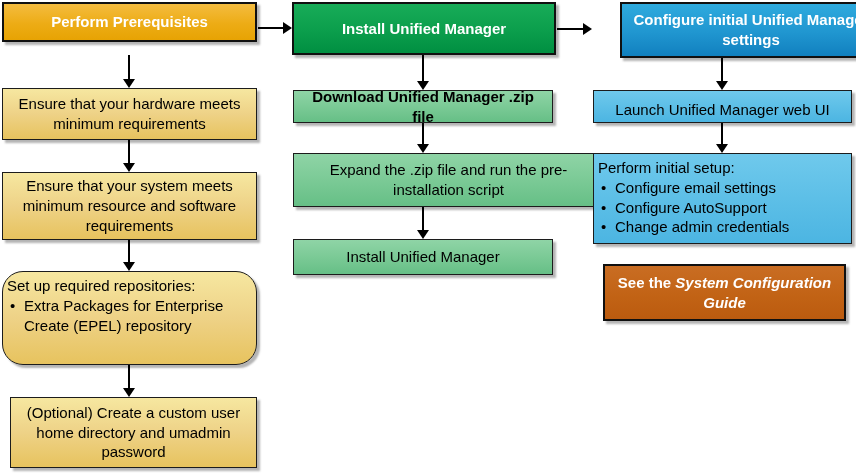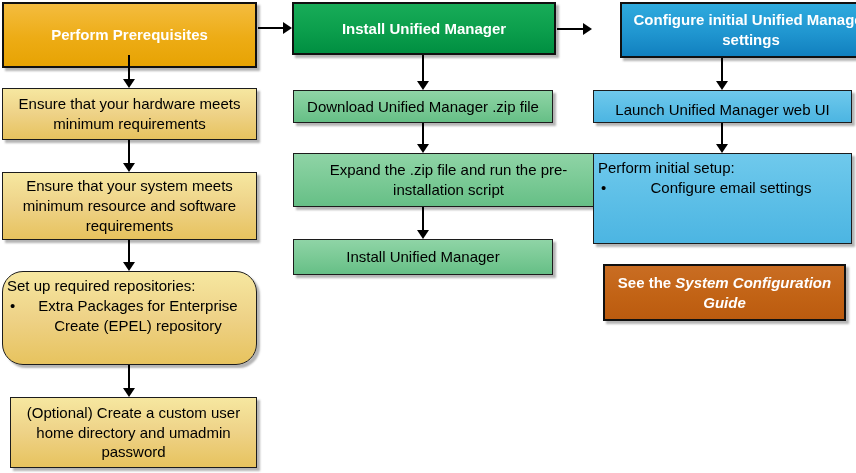--- a/index.html
+++ b/index.html
@@ -38,21 +38,21 @@
   .green   { background: linear-gradient(180deg, #8FD4A6 0%, #7BCA96 50%, #66BF86 100%); }
   .blue-h  { background: linear-gradient(180deg, #2EAADE 0%, #2096D0 55%, #1180BF 100%); margin-left: 28px; }
   .blue    { background: linear-gradient(180deg, #6FC9EC 0%, #5DBFE7 50%, #4CB5E2 100%); }
   .orange-h{ background: linear-gradient(180deg, #C96D23 0%, #C26315 55%, #BB5B0F 100%); }
   .list-box {
     display: block;
     text-align: left;
     padding: 4px 4px;
   }
   .list-box ul { margin: 0; padding: 0; list-style: none; }
-  .list-box li { position: relative; padding-left: 17px; text-align: center; }
+  .list-box li { position: relative; padding-left: 17px; }
   .list-box li::before { content: "\2022"; position: absolute; left: 3px; }
   .note-box i { }
   
   .varrow { position: absolute; width: 12px; }
   .varrow .line { position: absolute; left: 5px; top: 0; bottom: 7px; width: 2px; background: #000; }
   .varrow .head {
     position: absolute; bottom: 0; left: 0; width: 0; height: 0;
     border-left: 6px solid transparent; border-right: 6px solid transparent;
     border-top: 9px solid #000;
   }
@@ -62,21 +62,21 @@
     position: absolute; right: 0; top: 0; width: 0; height: 0;
     border-top: 6px solid transparent; border-bottom: 6px solid transparent;
     border-left: 9px solid #000;
   }
 </style>
 </head>
 <body>
 
 <div class="canvas">
 
-  <div class="box header-box gold-h" style="left:2px; top:2px; width:255px; height:66px;">
+  <div class="box header-box gold-h" style="left:2px; top:2px; width:255px; height:40px;">
     <span>Perform Prerequisites</span>
   </div>
 
   <div class="box gold" style="left:2px; top:88px; width:255px; height:52px;">
     <span>Ensure that your hardware meets minimum requirements</span>
   </div>
 
   <div class="box gold" style="left:2px; top:172px; width:255px; height:68px;">
     <span>Ensure that your system meets minimum resource and software requirements</span>
   </div>
@@ -106,21 +106,21 @@
     </div>
   <div class="varrow" style="left:123px; top:365px; height:32px;">
       <div class="line"></div>
       <div class="head"></div>
     </div>
 
   <div class="box header-box green-h" style="left:292px; top:2px; width:264px; height:53px;">
     <span>Install Unified Manager</span>
   </div>
 
-  <div class="box green" style="left:293px; top:90px; width:260px; height:33px;">
+  <div class="box green" style="left:293px; top:90px; width:260px; height:33px;font-weight:bold;">
     <span>Download Unified Manager .zip file</span>
   </div>
 
   <div class="box green" style="left:293px; top:153px; width:311px; height:54px;">
     <span>Expand the .zip file and run the pre-installation script</span>
   </div>
 
   <div class="box green" style="left:293px; top:239px; width:260px; height:36px;">
     <span>Install Unified Manager</span>
   </div>
@@ -143,20 +143,22 @@
   </div>
 
   <div class="box blue" style="left:593px; top:90px; width:259px; height:33px;align-items:flex-end;">
     <span>Launch Unified Manager web UI</span>
   </div>
 
   <div class="box blue list-box" style="left:593px; top:153px; width:259px; height:91px;">
     <div>Perform initial setup:</div>
     <ul>
         <li>Configure email settings</li>
+        <li>Configure AutoSupport</li>
+        <li>Change admin credentials</li>
       </ul>
   </div>
 
   <div class="box header-box orange-h note-box" style="left:603px; top:264px; width:243px; height:57px;">
     <span><span>See the </span><i>System Configuration Guide</i></span>
   </div>
 
   <div class="varrow" style="left:716px; top:58px; height:32px;">
       <div class="line"></div>
       <div class="head"></div>

